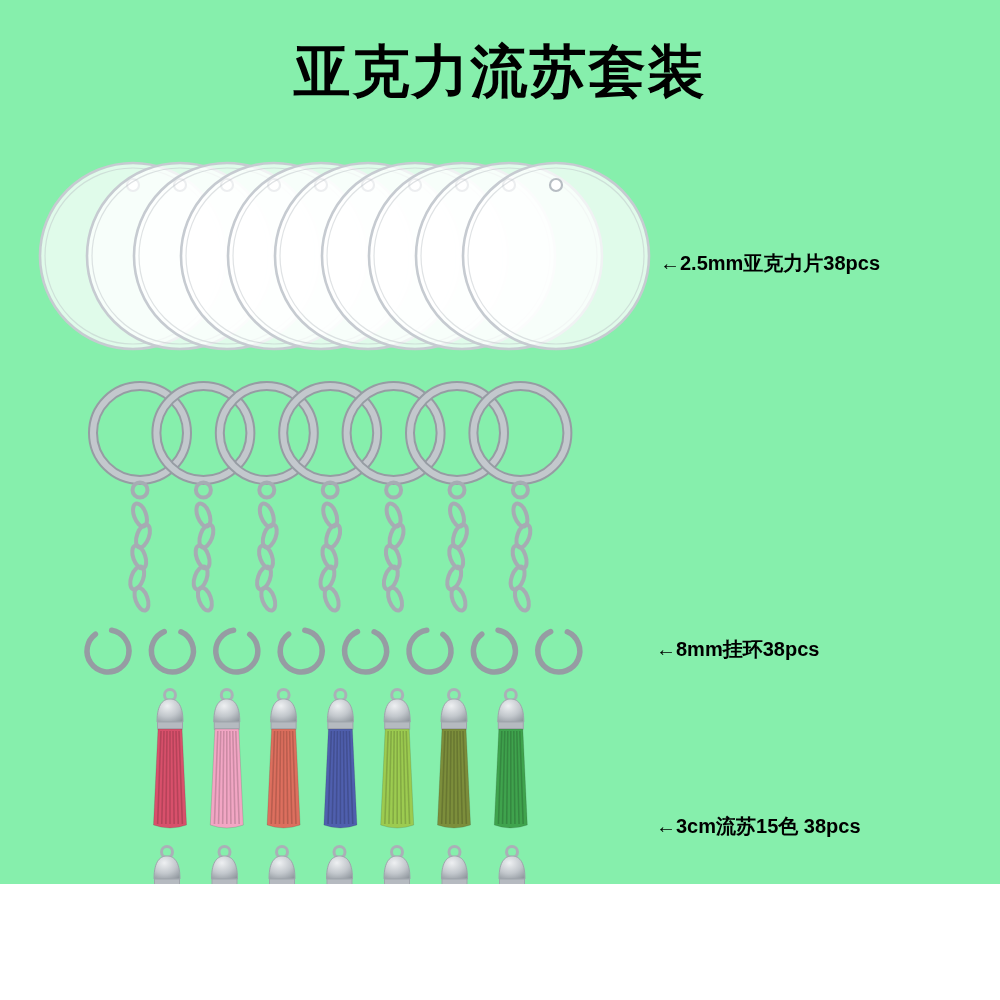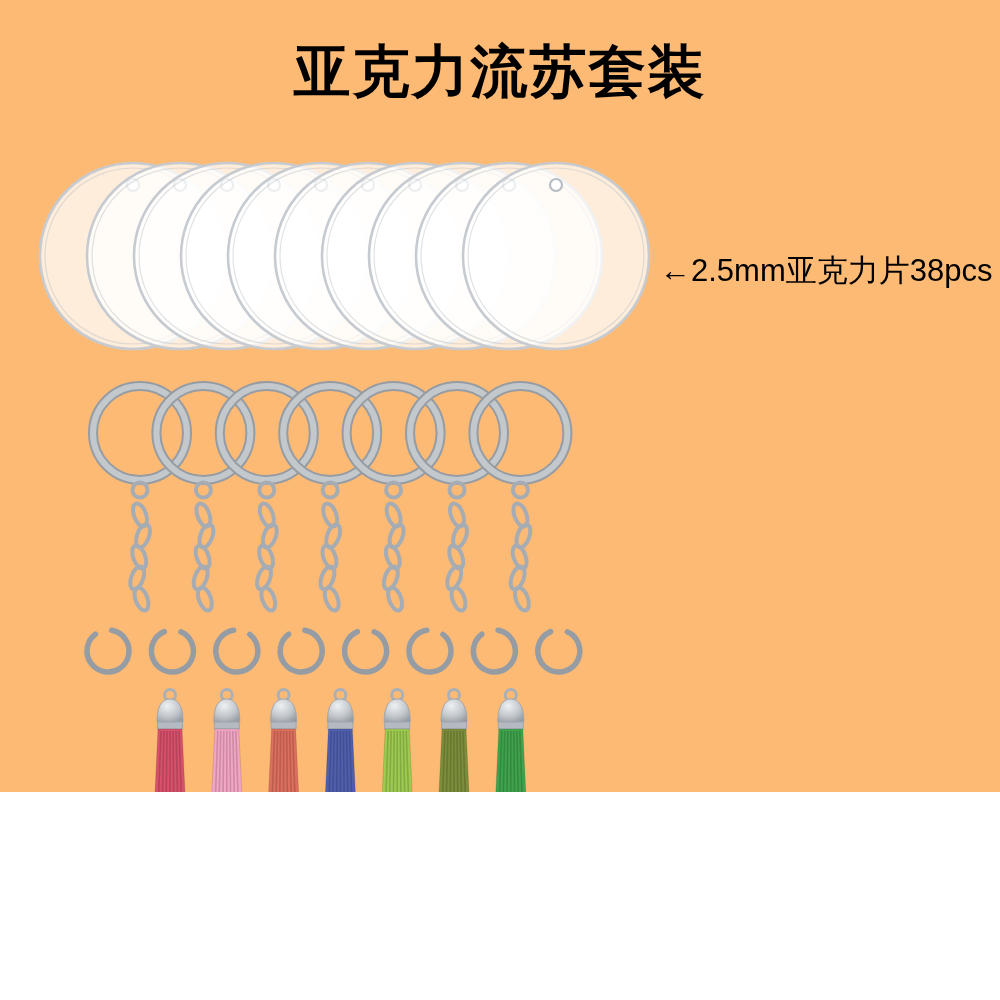--- a/index.html
+++ b/index.html
@@ -1,22 +1,22 @@
 <!DOCTYPE html>
 <html><head>
 <meta charset="utf-8">
 <style>
   *{margin:0;padding:0;box-sizing:border-box}
   html,body{background:#fff}
   body{font-family:"Liberation Sans","DejaVu Sans",sans-serif;color:#000}
-  .stage{position:relative;width:1000px;height:792px;background:#fdba74;margin:0 auto;overflow:hidden}
+  .stage{position:relative;width:1000px;height:884px;background:#86efac;margin:0 auto;overflow:hidden}
   #art{position:absolute;left:0;top:0;width:1000px;height:1000px}
   .title{position:absolute;top:34px;left:0;width:100%;text-align:center;
          font-size:57px;font-weight:bold;letter-spacing:2px;z-index:2}
-  .annot{position:absolute;font-size:31px;font-weight:normal;white-space:nowrap;z-index:2}
+  .annot{position:absolute;font-size:20px;font-weight:bold;white-space:nowrap;z-index:2}
   .annot-discs{left:660px;top:250px}
   .annot-keyrings{left:660px;top:543px}
   .annot-jumprings{left:656px;top:636px}
   .annot-tassels{left:656px;top:813px}
 </style>
 </head>
 <body>
 
 <div class="stage">
 
@@ -381,14 +381,16 @@
           <line x1="515" y1="888" x2="516.125" y2="981" stroke="rgba(255,255,255,0.22)" stroke-width="1.6"></line>
           <line x1="518" y1="888" x2="520.25" y2="981" stroke="rgba(255,255,255,0.22)" stroke-width="1.6"></line>
           <line x1="521" y1="888" x2="524.375" y2="981" stroke="rgba(255,255,255,0.22)" stroke-width="1.6"></line>
         </g>
       </g>
     </svg>
 
   <div class="title">亚克力流苏套装</div>
 
   <div class="annot annot-discs">←2.5mm亚克力片38pcs</div>
+  <div class="annot annot-jumprings">←8mm挂环38pcs</div>
+  <div class="annot annot-tassels">←3cm流苏15色 38pcs</div>
 
 </div>
 
 </body></html>

